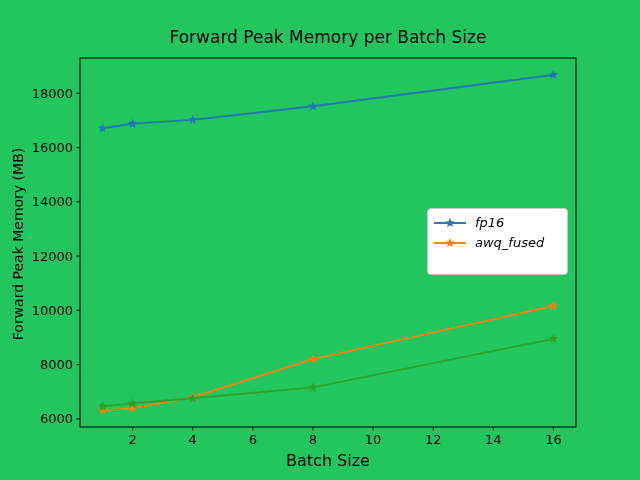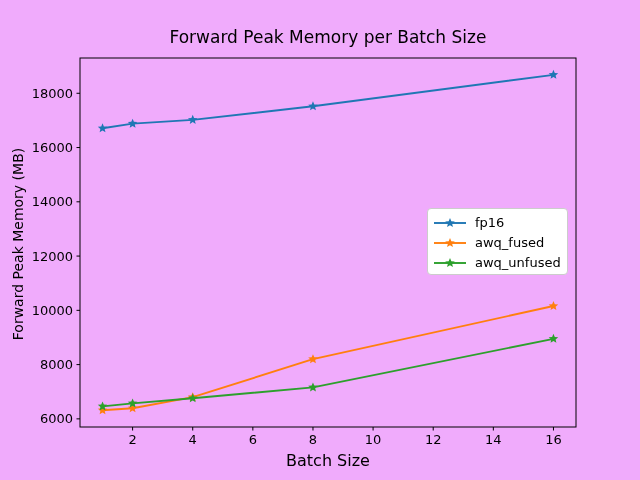--- a/index.html
+++ b/index.html
@@ -1,20 +1,20 @@
 <!DOCTYPE html>
 <html><head>
 <meta charset="utf-8">
 <style>
   html, body { margin: 0; padding: 0; background: #ffffff; }
   .figure {
     position: relative;
     width: 640px;
     height: 480px;
-    background: #f0abfc;
+    background: #22c55e;
     font-family: "DejaVu Sans", "Liberation Sans", sans-serif;
     color: #000000;
     overflow: hidden;
   }
   .chart-title {
     position: absolute;
     left: 80px;
     top: 27px;
     width: 496px;
     text-align: center;
@@ -51,21 +51,21 @@
     top: 208px;
     width: 141px;
     height: 67px;
     box-sizing: border-box;
     background: #ffffff;
     border: 1px solid #cccccc;
     border-radius: 4px;
     padding: 4px 0 0 5px;
   }
   .legend-row { display: flex; align-items: center; height: 20px; }
-  .legend-label { font-size: 13px; line-height: 16px; margin-left: 8px; white-space: nowrap; }
+  .legend-label { font-size: 13px; line-height: 16px; margin-left: 8px; white-space: nowrap; font-style: italic; }
   svg text { font-family: "DejaVu Sans", "Liberation Sans", sans-serif; fill: #000000; }
 </style>
 </head>
 <body>
 
 <div class="figure">
   <div class="chart-title">Forward Peak Memory per Batch Size</div>
   <div class="ylabel">Forward Peak Memory (MB)</div>
   <div class="xlabel">Batch Size</div>
   <svg id="plot" class="plot-svg" width="640" height="480" viewBox="0 0 640 480">
@@ -127,21 +127,14 @@
         </svg>
         <span class="legend-label">fp16</span>
       </div>
       <div class="legend-row">
         <svg width="34" height="20">
           <line x1="1" y1="10" x2="33" y2="10" stroke="#ff7f0e" stroke-width="1.9"></line>
           <path d="M17.00,5.00L18.32,8.18L21.76,8.45L19.14,10.70L19.94,14.05L17.00,12.25L14.06,14.05L14.86,10.70L12.24,8.45L15.68,8.18Z" fill="#ff7f0e"></path>
         </svg>
         <span class="legend-label">awq_fused</span>
       </div>
-      <div class="legend-row">
-        <svg width="34" height="20">
-          <line x1="1" y1="10" x2="33" y2="10" stroke="#2ca02c" stroke-width="1.9"></line>
-          <path d="M17.00,5.00L18.32,8.18L21.76,8.45L19.14,10.70L19.94,14.05L17.00,12.25L14.06,14.05L14.86,10.70L12.24,8.45L15.68,8.18Z" fill="#2ca02c"></path>
-        </svg>
-        <span class="legend-label">awq_unfused</span>
-      </div>
     </div>
 </div>
 
 </body></html>

